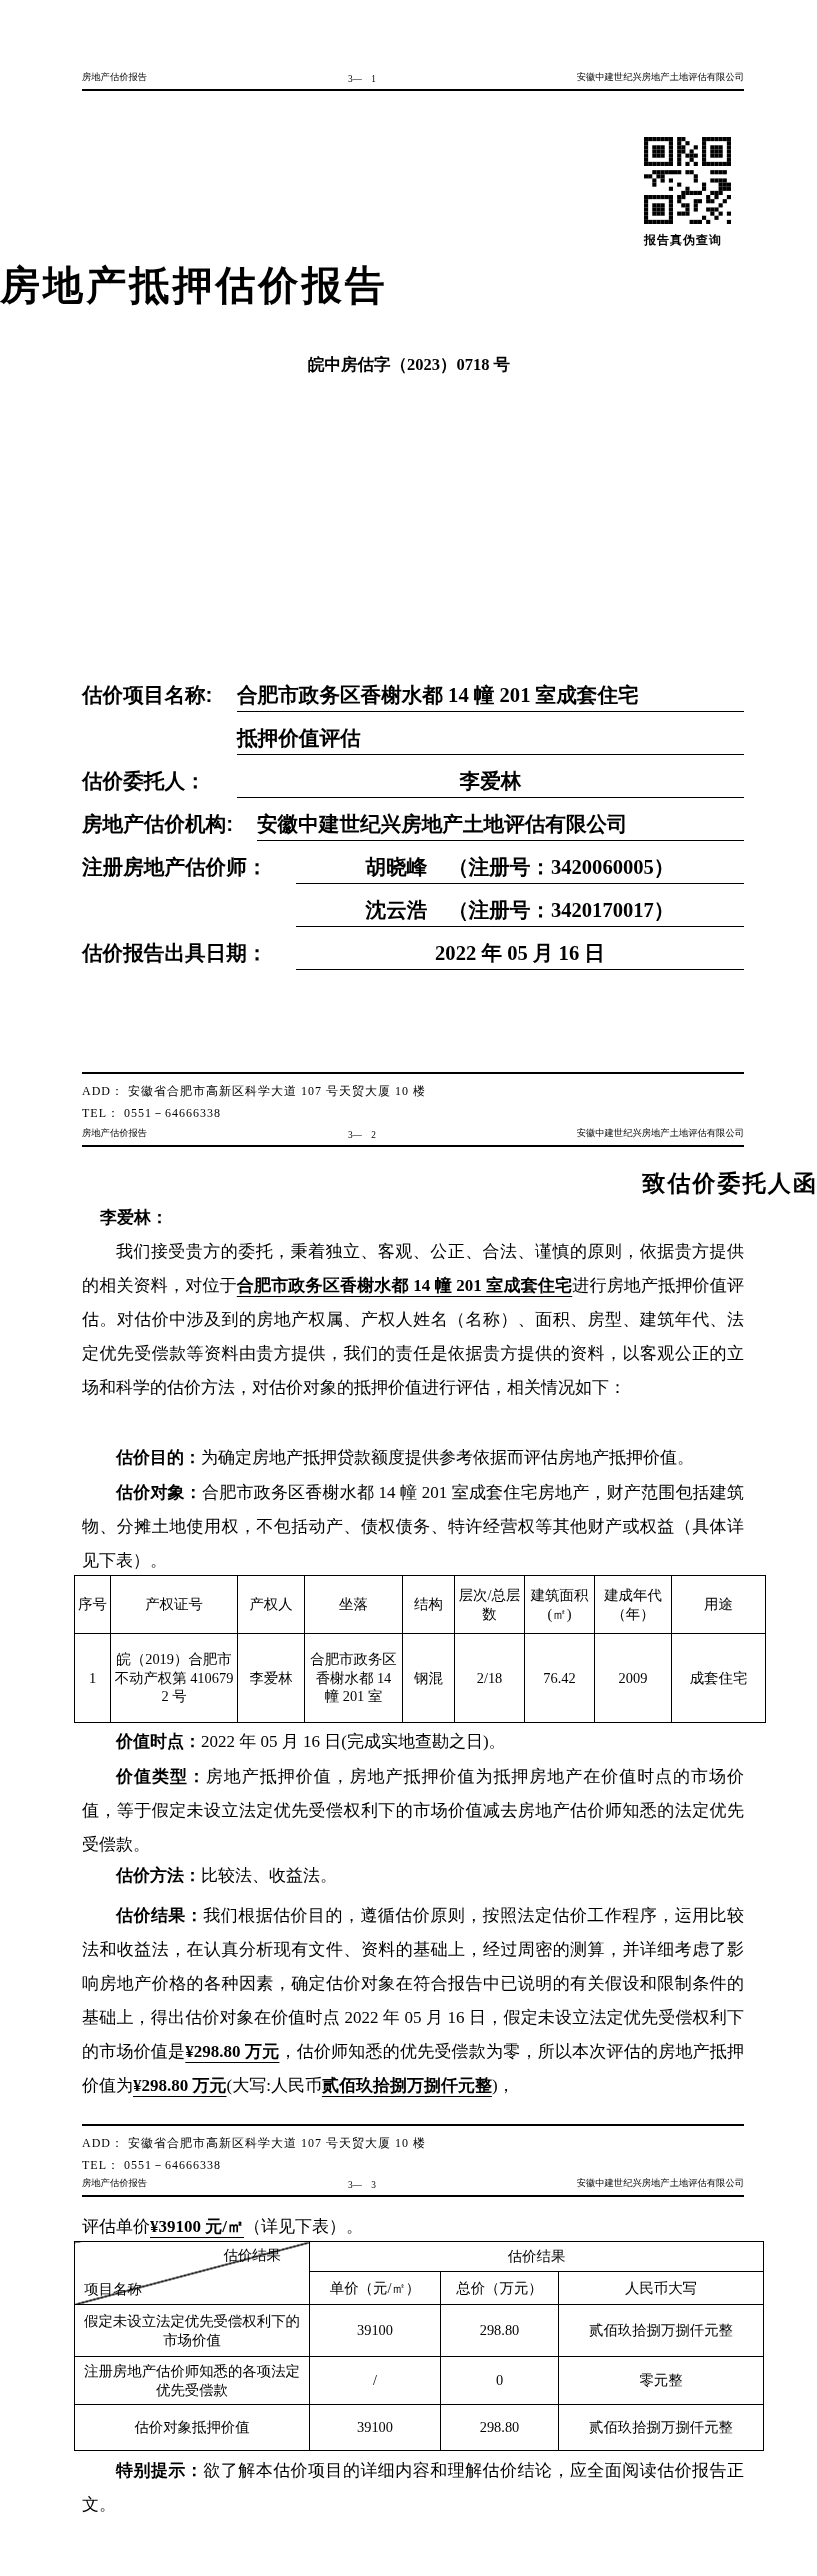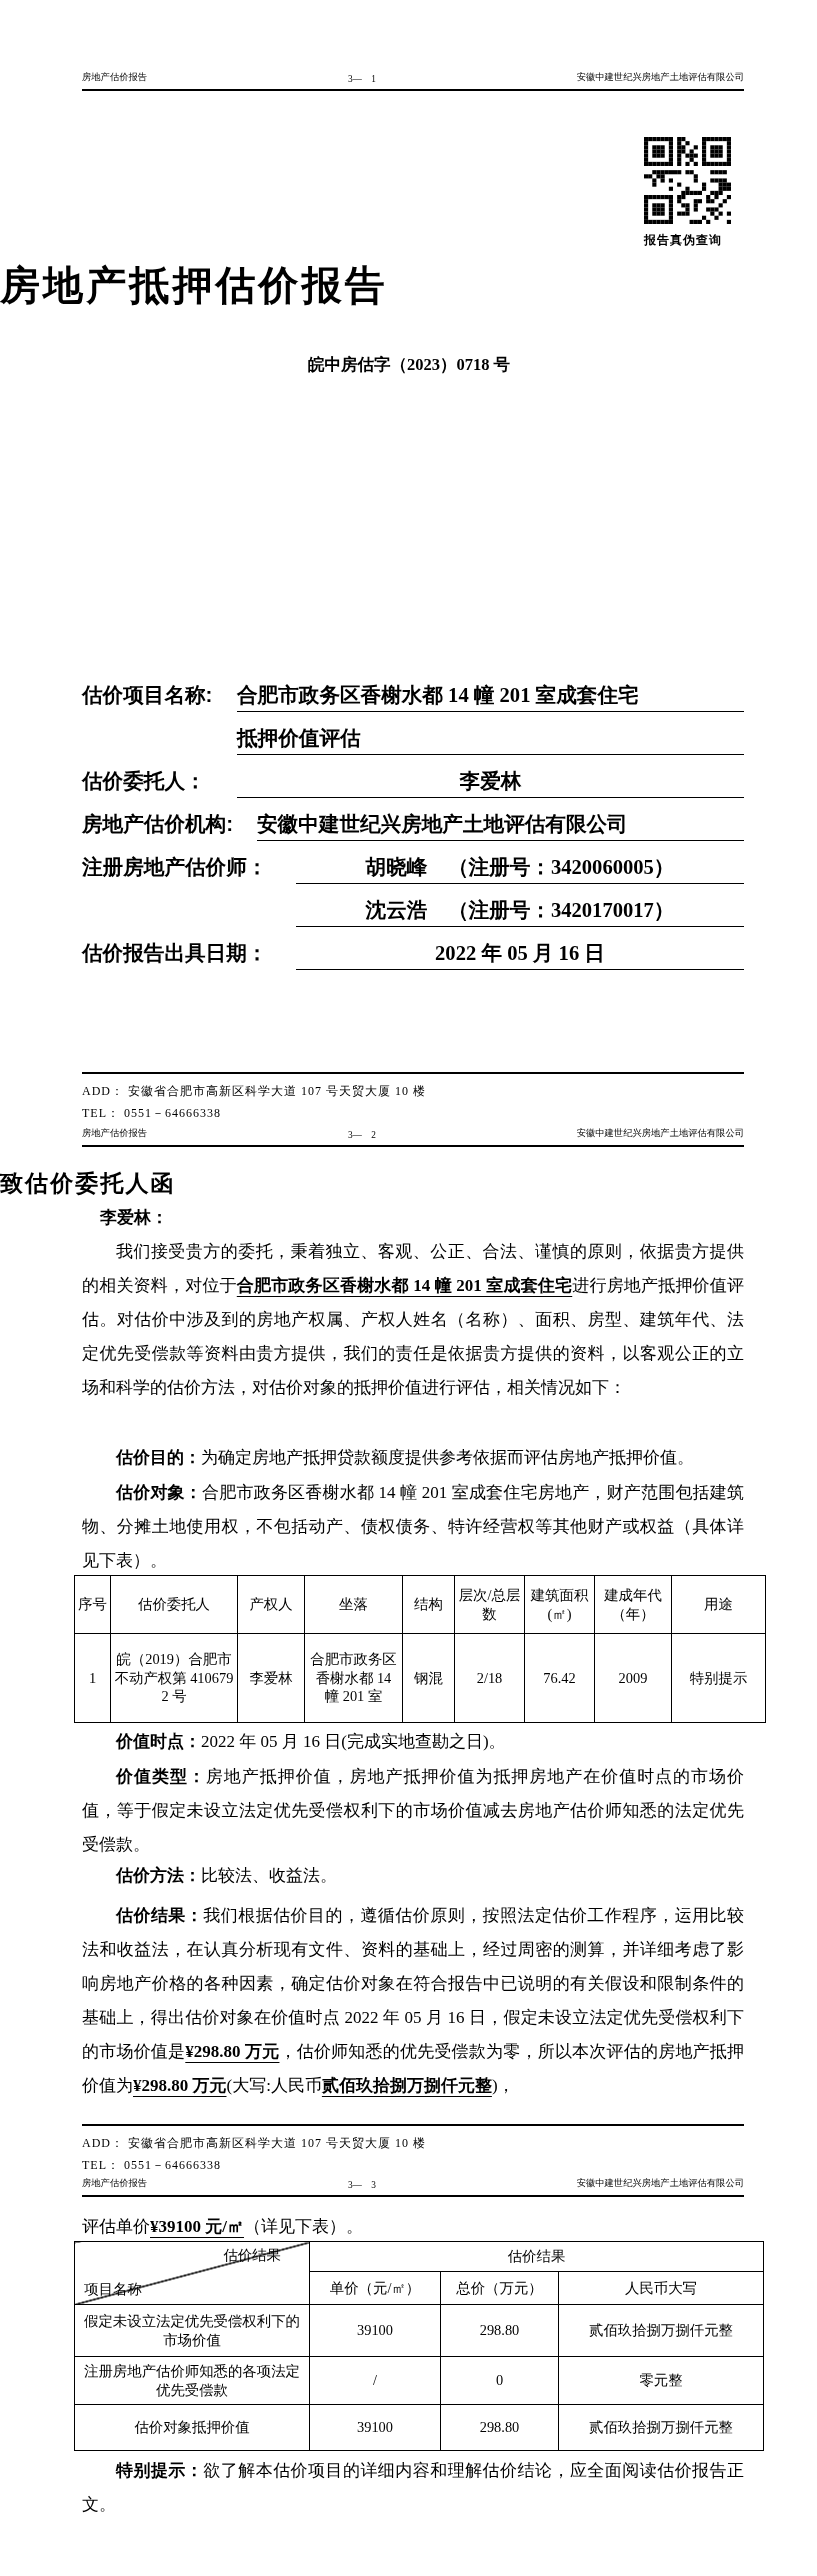--- a/index.html
+++ b/index.html
@@ -32,21 +32,21 @@
   .frow:nth-child(4) .flab{width:175px;}
   .frow:nth-child(5) .flab,.frow:nth-child(6) .flab,.frow:nth-child(7) .flab{width:214px;}
   .tc{text-align:center;}
   
   .para{position:absolute;left:82px;width:662px;font-size:17px;line-height:34px;
         text-align:justify;}
   .ind{text-indent:34px;}
   .ilabel{font-weight:bold;font-family:"Liberation Sans","DejaVu Sans",sans-serif;}
   .bu{font-weight:bold;text-decoration:underline;text-underline-offset:5.2px;
       text-decoration-thickness:1px;}
-  .ltitle{position:absolute;top:1168px;left:0;width:100%;text-align:left;font-size:23px;
+  .ltitle{position:absolute;top:1168px;left:0;width:100%;text-align:right;font-size:23px;
           font-weight:bold;font-family:"Liberation Sans","DejaVu Sans",sans-serif;letter-spacing:2.1px;}
   .salut{position:absolute;top:1206px;left:100px;font-size:17px;font-weight:bold;
          font-family:"Liberation Sans","DejaVu Sans",sans-serif;}
   
   table.doc{position:absolute;left:74px;width:690px;border-collapse:collapse;table-layout:fixed;
             font-size:14.4px;line-height:18.5px;}
   table.doc td,table.doc th{border:1px solid #000;text-align:center;vertical-align:middle;
             padding:1px 3.1px;font-weight:normal;word-break:break-all;}
   table.doc{border:1.5px solid #000;}
   #t2 .thick{border-bottom:1.5px solid #000;}
@@ -339,39 +339,39 @@
         <col style="width:98px">
       <col style="width:52px">
         <col style="width:70px">
         <col style="width:70px">
         <col style="width:77px">
         <col style="width:94px">
     </colgroup>
     <tbody>
         <tr style="height:58px">
       <th>序号</th>
-      <th>估价委托人</th>
+      <th>产权证号</th>
       <th>产权人</th>
       <th>坐落</th>
       <th>结构</th>
       <th>层次/总层数</th>
       <th>建筑面积(㎡)</th>
       <th>建成年代（年）</th>
       <th>用途</th>
     </tr>
     <tr style="height:89px">
       <td>1</td>
       <td>皖（2019）合肥市不动产权第 4106792 号</td>
       <td>李爱林</td>
       <td>合肥市政务区香榭水都 14 幢 201 室</td>
       <td>钢混</td>
       <td>2/18</td>
       <td>76.42</td>
       <td>2009</td>
-      <td>特别提示</td>
+      <td>成套住宅</td>
     </tr>
   </tbody>
     </table>
 
   <div class="para ind" style="top:1725px">
     <span class="ilabel">价值时点：</span><span>2022 年 05 月 16 日(完成实地查勘之日)。</span>
   </div>
 
   <div class="para ind" style="top:1859px">
     <span class="ilabel">估价方法：</span><span>比较法、收益法。</span>

